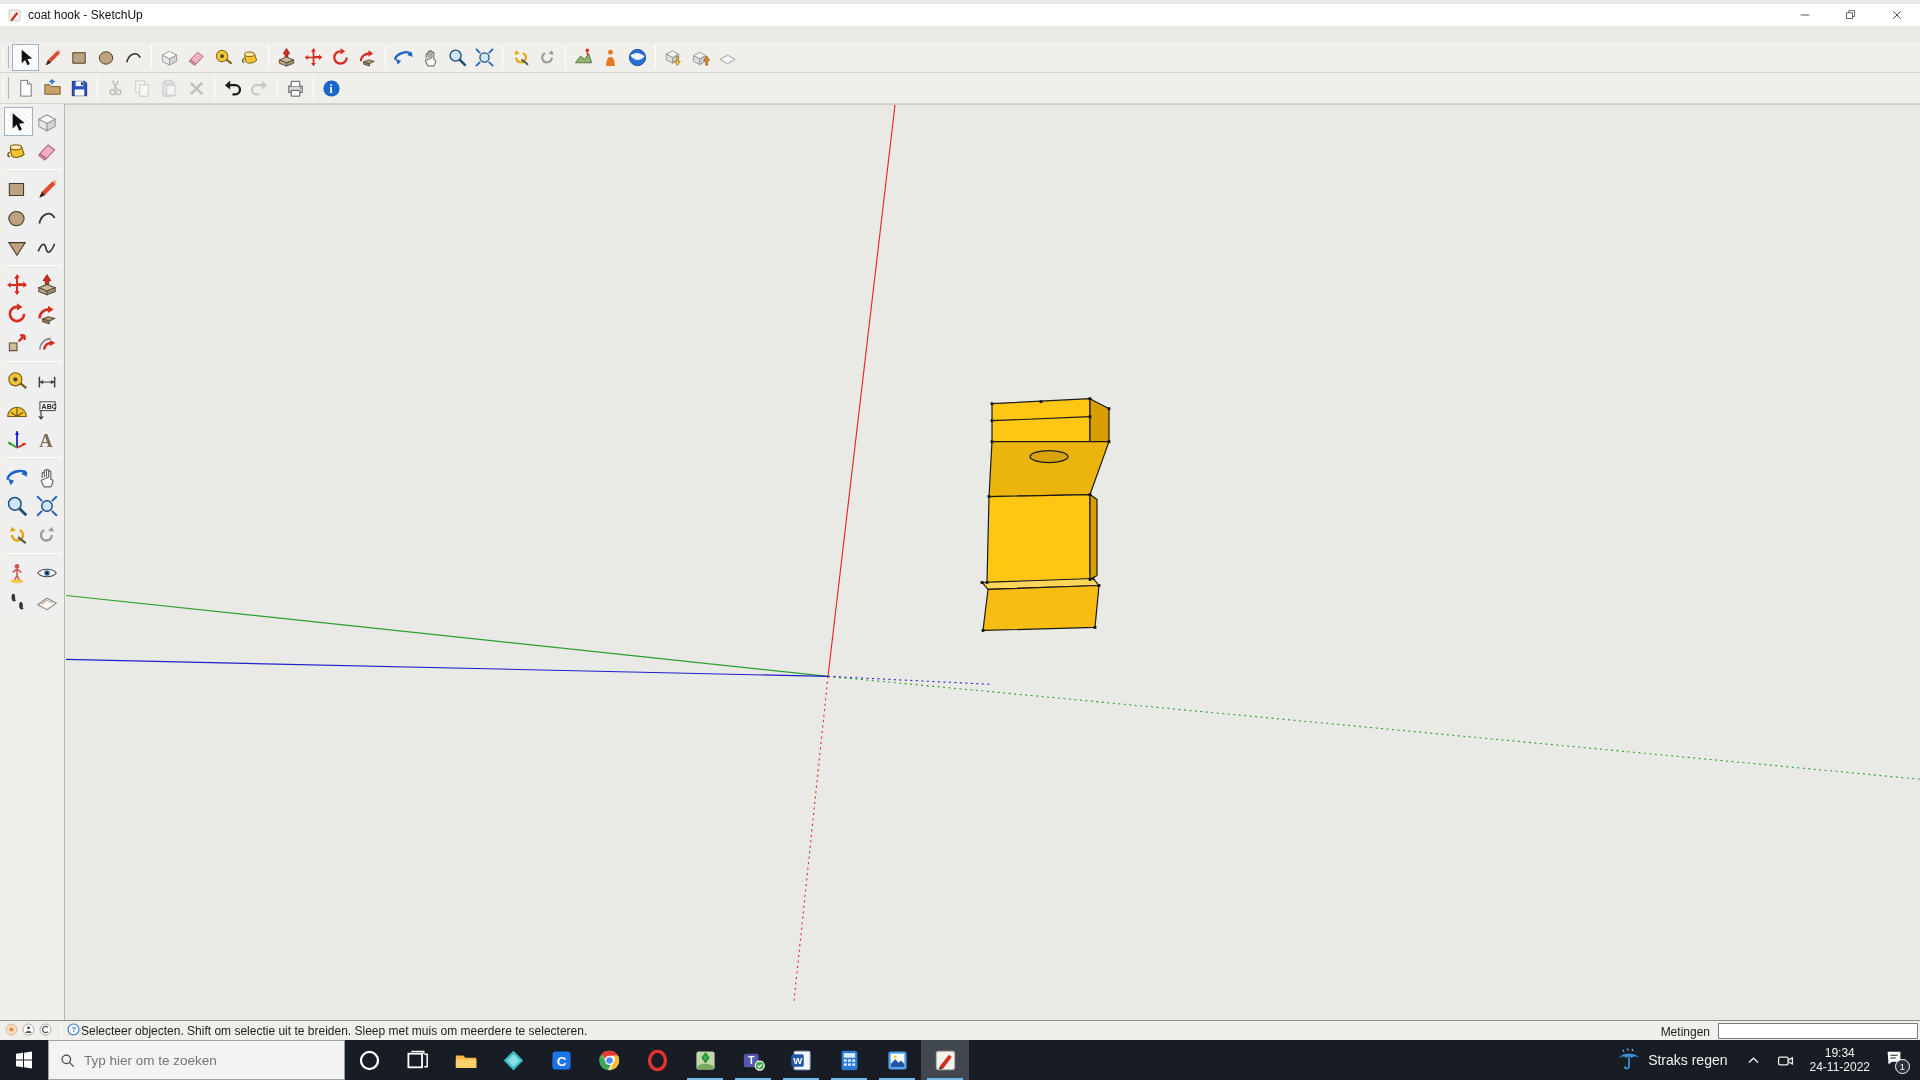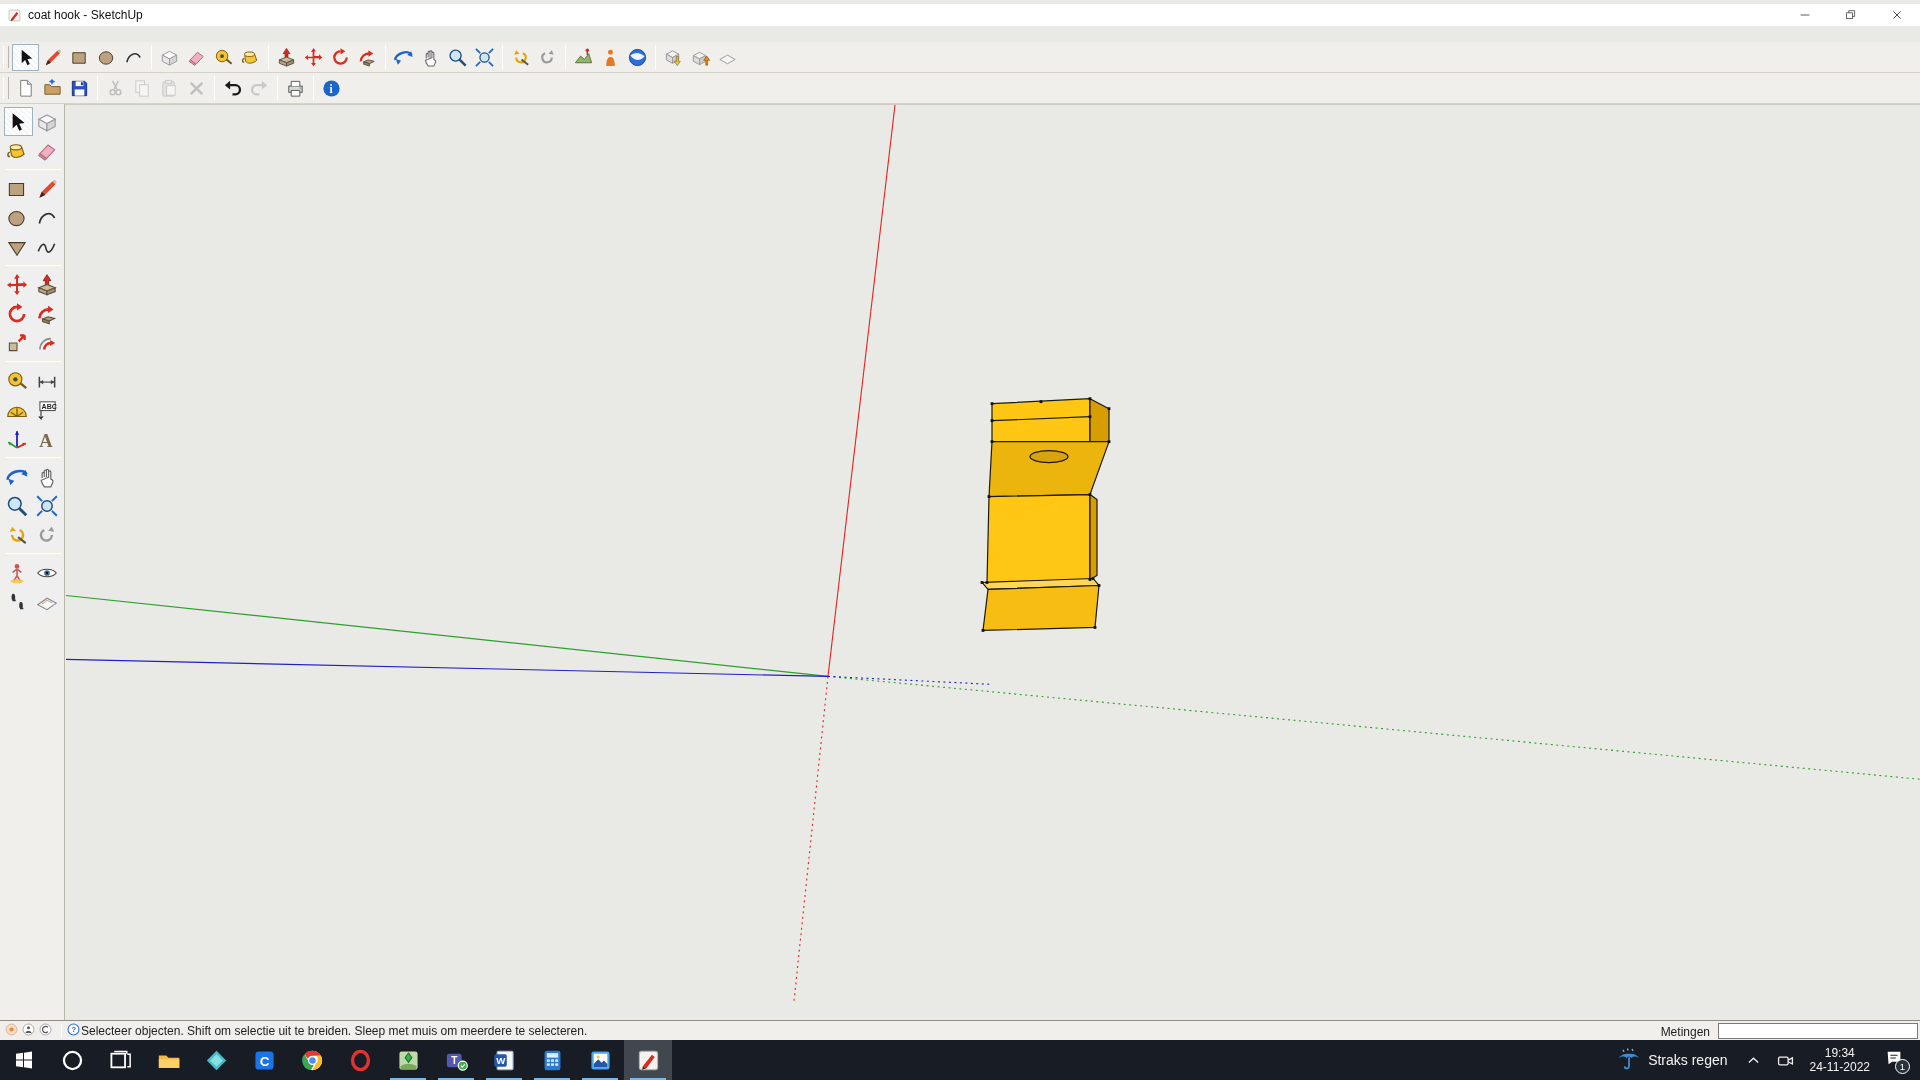--- a/index.html
+++ b/index.html
@@ -703,20 +703,29 @@
       <input id="measure-input" readonly="" value="" style="">
     </div>
   </div>
 
   <div id="taskbar">
     <div id="start-btn">
         <svg width="22" height="22" viewBox="0 0 22 22">
           <path d="M3 4.8l7-.95V10.4H3zM11 3.7l8-1.1v7.8h-8zM3 11.6h7v6.55l-7-.95zM11 11.6h8v7.8l-8-1.1z" fill="#fff"></path>
         </svg>
       </div>
+    <div id="search-box">
+      <span class="mag">
+          <svg width="17" height="17" viewBox="0 0 22 22">
+            <circle cx="9.5" cy="9.5" r="5.5" fill="none" stroke="#444" stroke-width="1.6"></circle>
+            <path d="M13.5 13.5L19 19" stroke="#444" stroke-width="1.6"></path>
+          </svg>
+        </span>
+      <input placeholder="Typ hier om te zoeken" style="">
+    </div>
     <div id="taskbar-apps">
         <div class="task-btn">
           <svg width="25" height="25" viewBox="0 0 22 22">
             <circle cx="11" cy="11" r="7.5" fill="none" stroke="#fff" stroke-width="2"></circle>
           </svg>
         </div>
         <div class="task-btn">
           <svg width="25" height="25" viewBox="0 0 22 22">
             <rect x="3" y="5" width="12" height="12" fill="none" stroke="#fff" stroke-width="1.6"></rect>
             <path d="M17 5.5h2.5v11H17M5.5 3h11v2" stroke="#fff" stroke-width="1.3" fill="none"></path>

